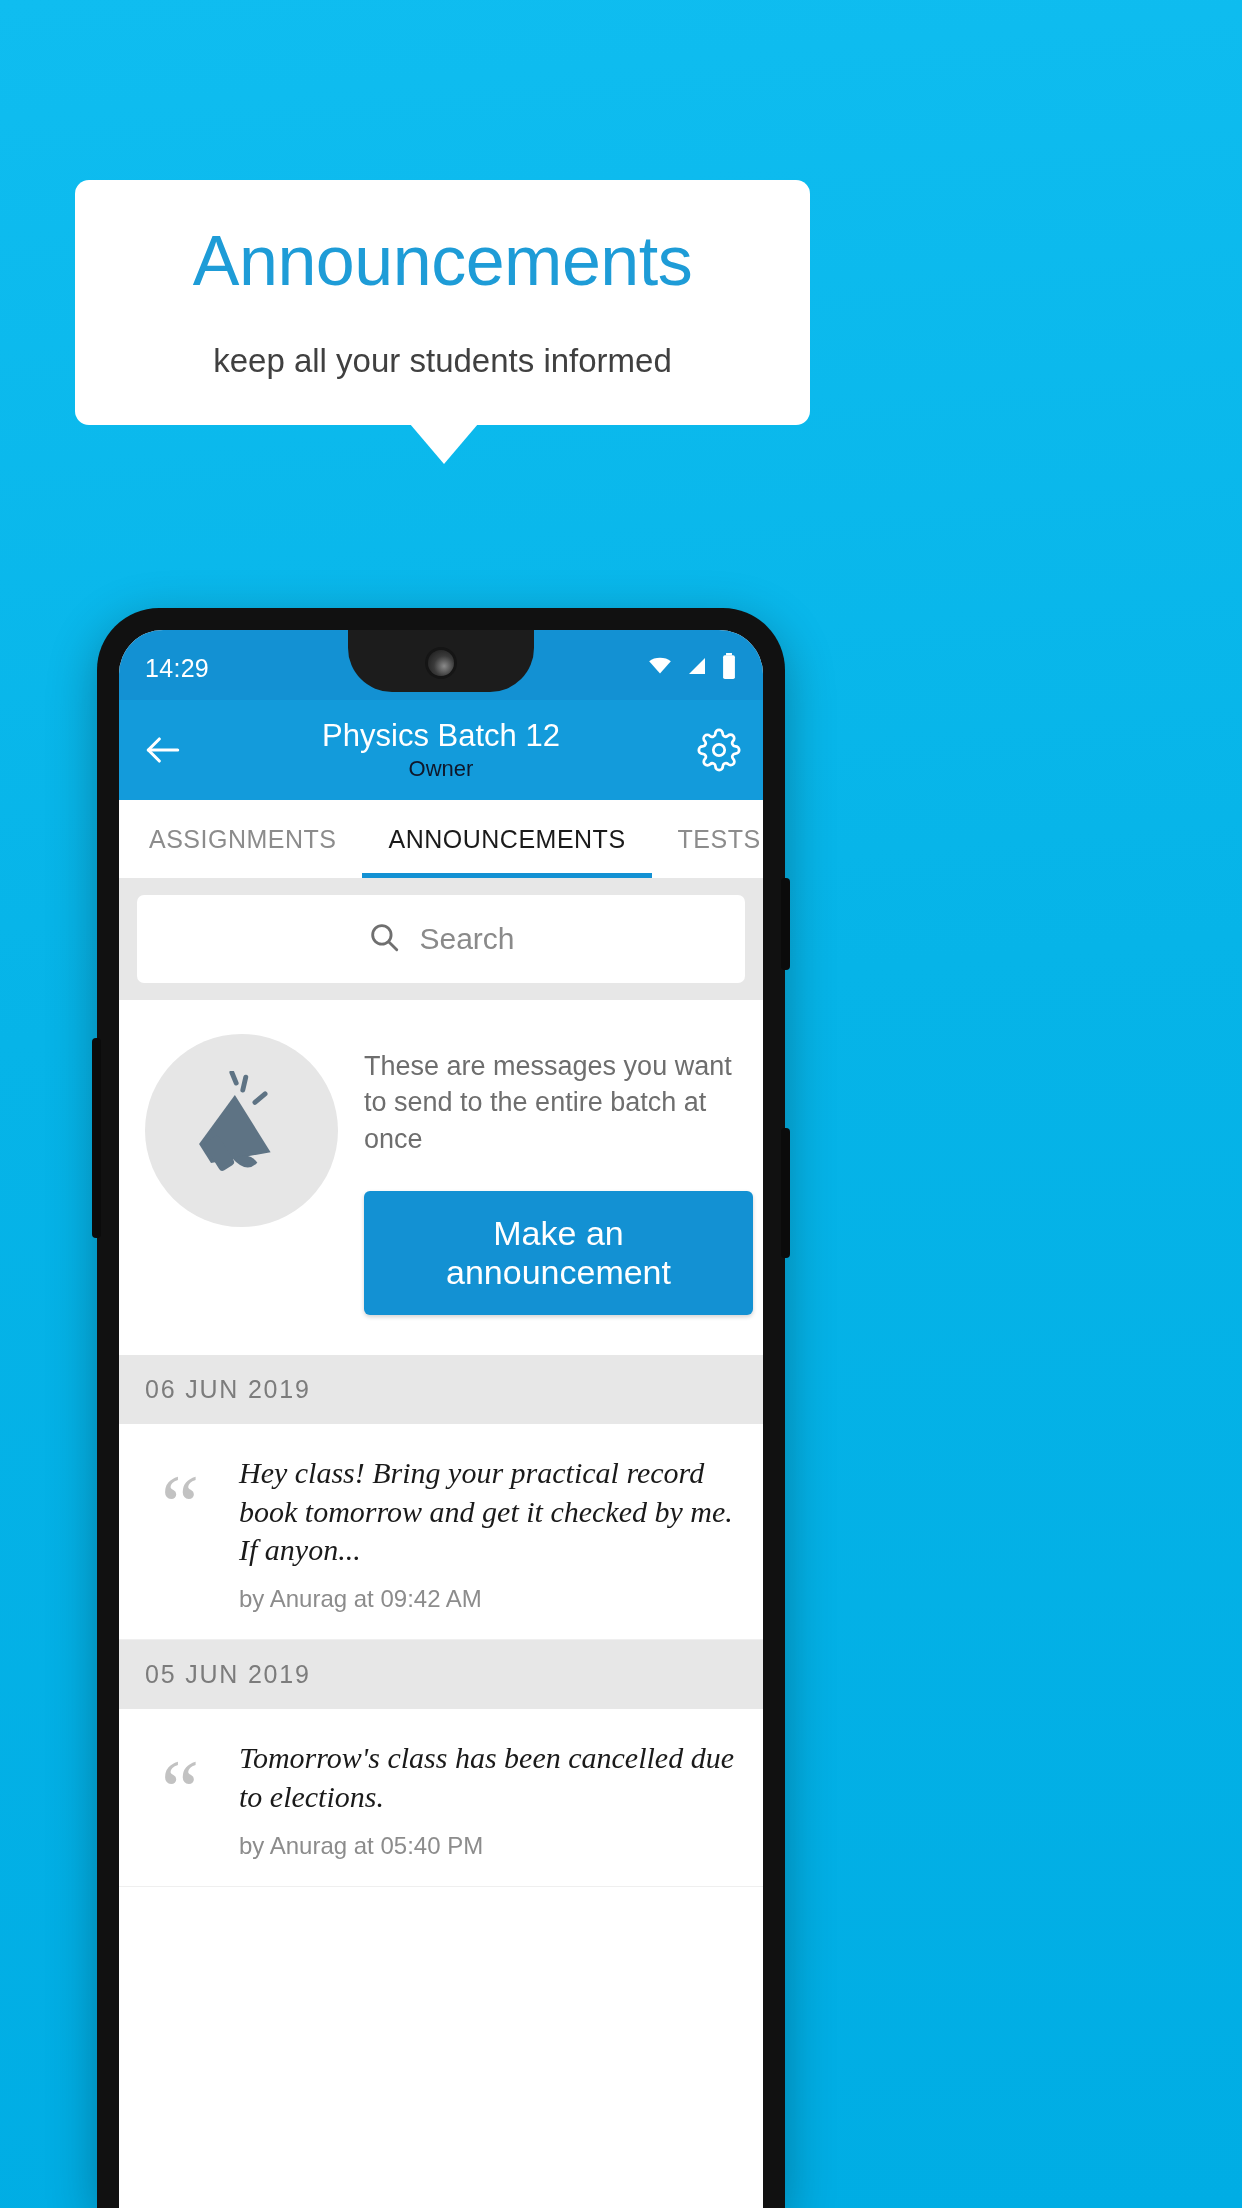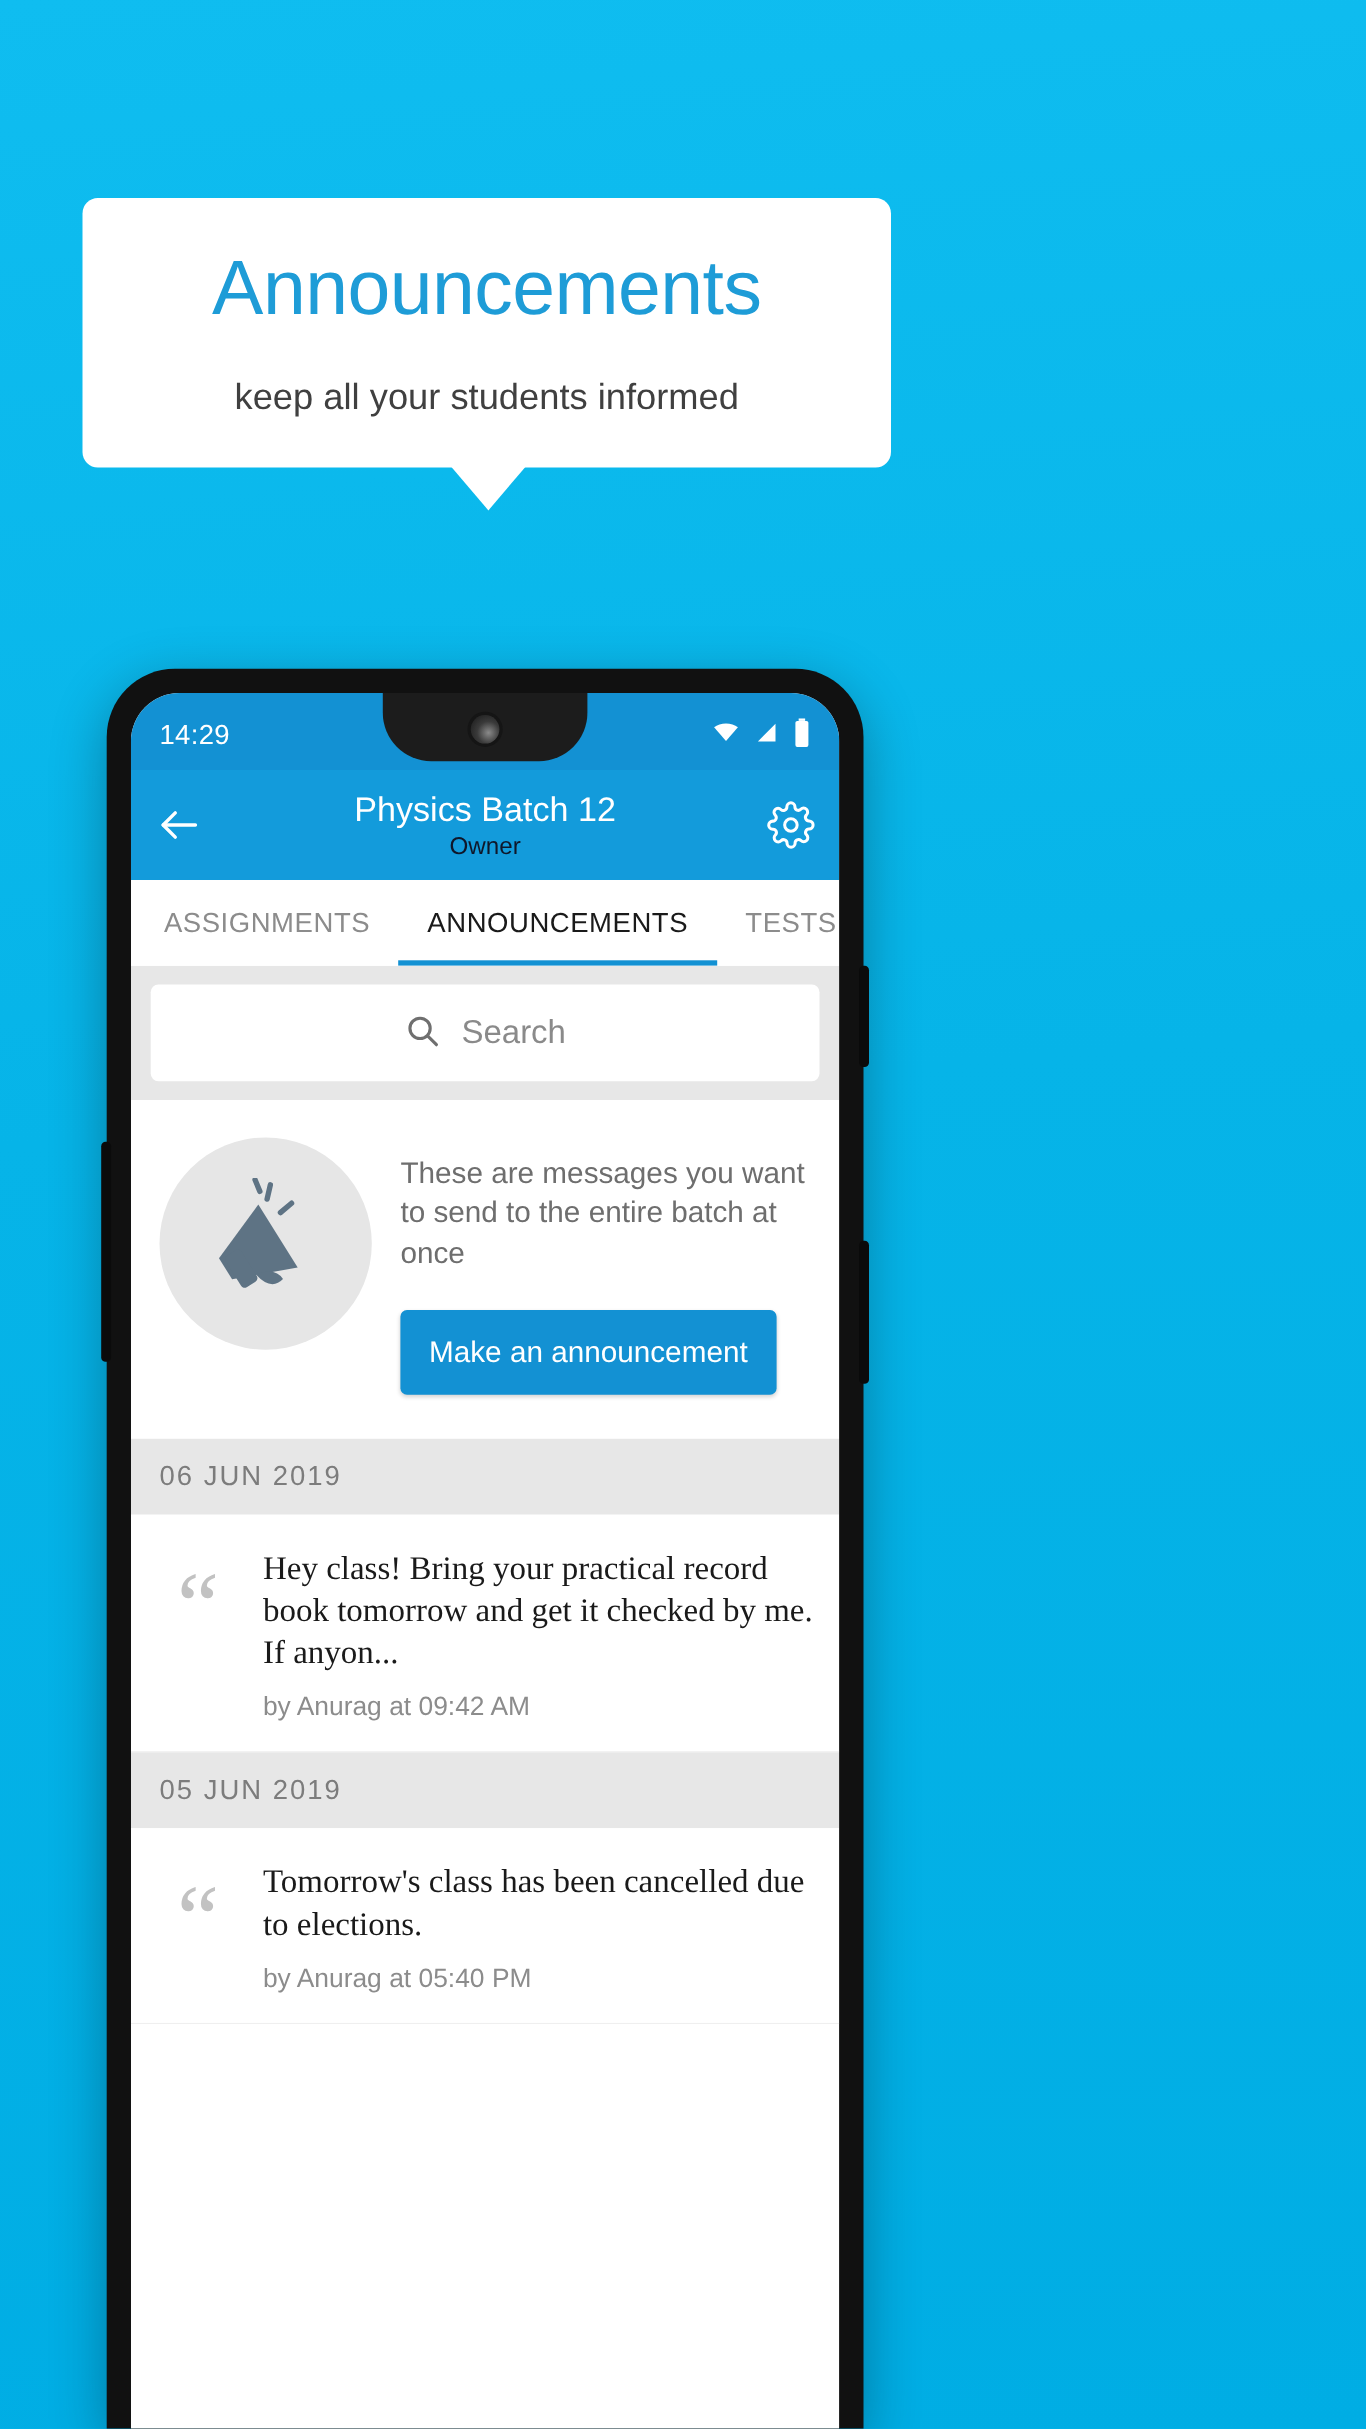--- a/index.html
+++ b/index.html
@@ -261,21 +261,21 @@
     font-size: 27px;
     line-height: 1.35;
     color: #6E6E6E;
   }
   #make-announcement-btn {
     margin-top: 34px;
     background: #1391D3;
     color: #ffffff;
     border: none;
     border-radius: 6px;
-    font-size: 27px;
+    font-size: 34px;
     font-family: "Liberation Sans", sans-serif;
     padding: 23px 26px;
     display: inline-block;
     box-shadow: 0 2px 4px rgba(0,0,0,0.18);
   }
 
   
   .date-header {
     background: #E7E7E7;
     padding: 20px 26px;
@@ -299,20 +299,21 @@
     line-height: 0.72;
     color: #C2C2C2;
     flex: 0 0 auto;
     width: 74px;
     text-align: center;
     margin-top: 22px;
   }
   .ann-body { flex: 1 1 auto; min-width: 0; }
   .ann-text {
     font-family: "Liberation Serif", serif;
+    font-style: italic;
     font-size: 30px;
     line-height: 1.28;
     color: #1a1a1a;
   }
   .ann-meta {
     margin-top: 16px;
     font-size: 24px;
     color: #8C8C8C;
   }
 </style>

